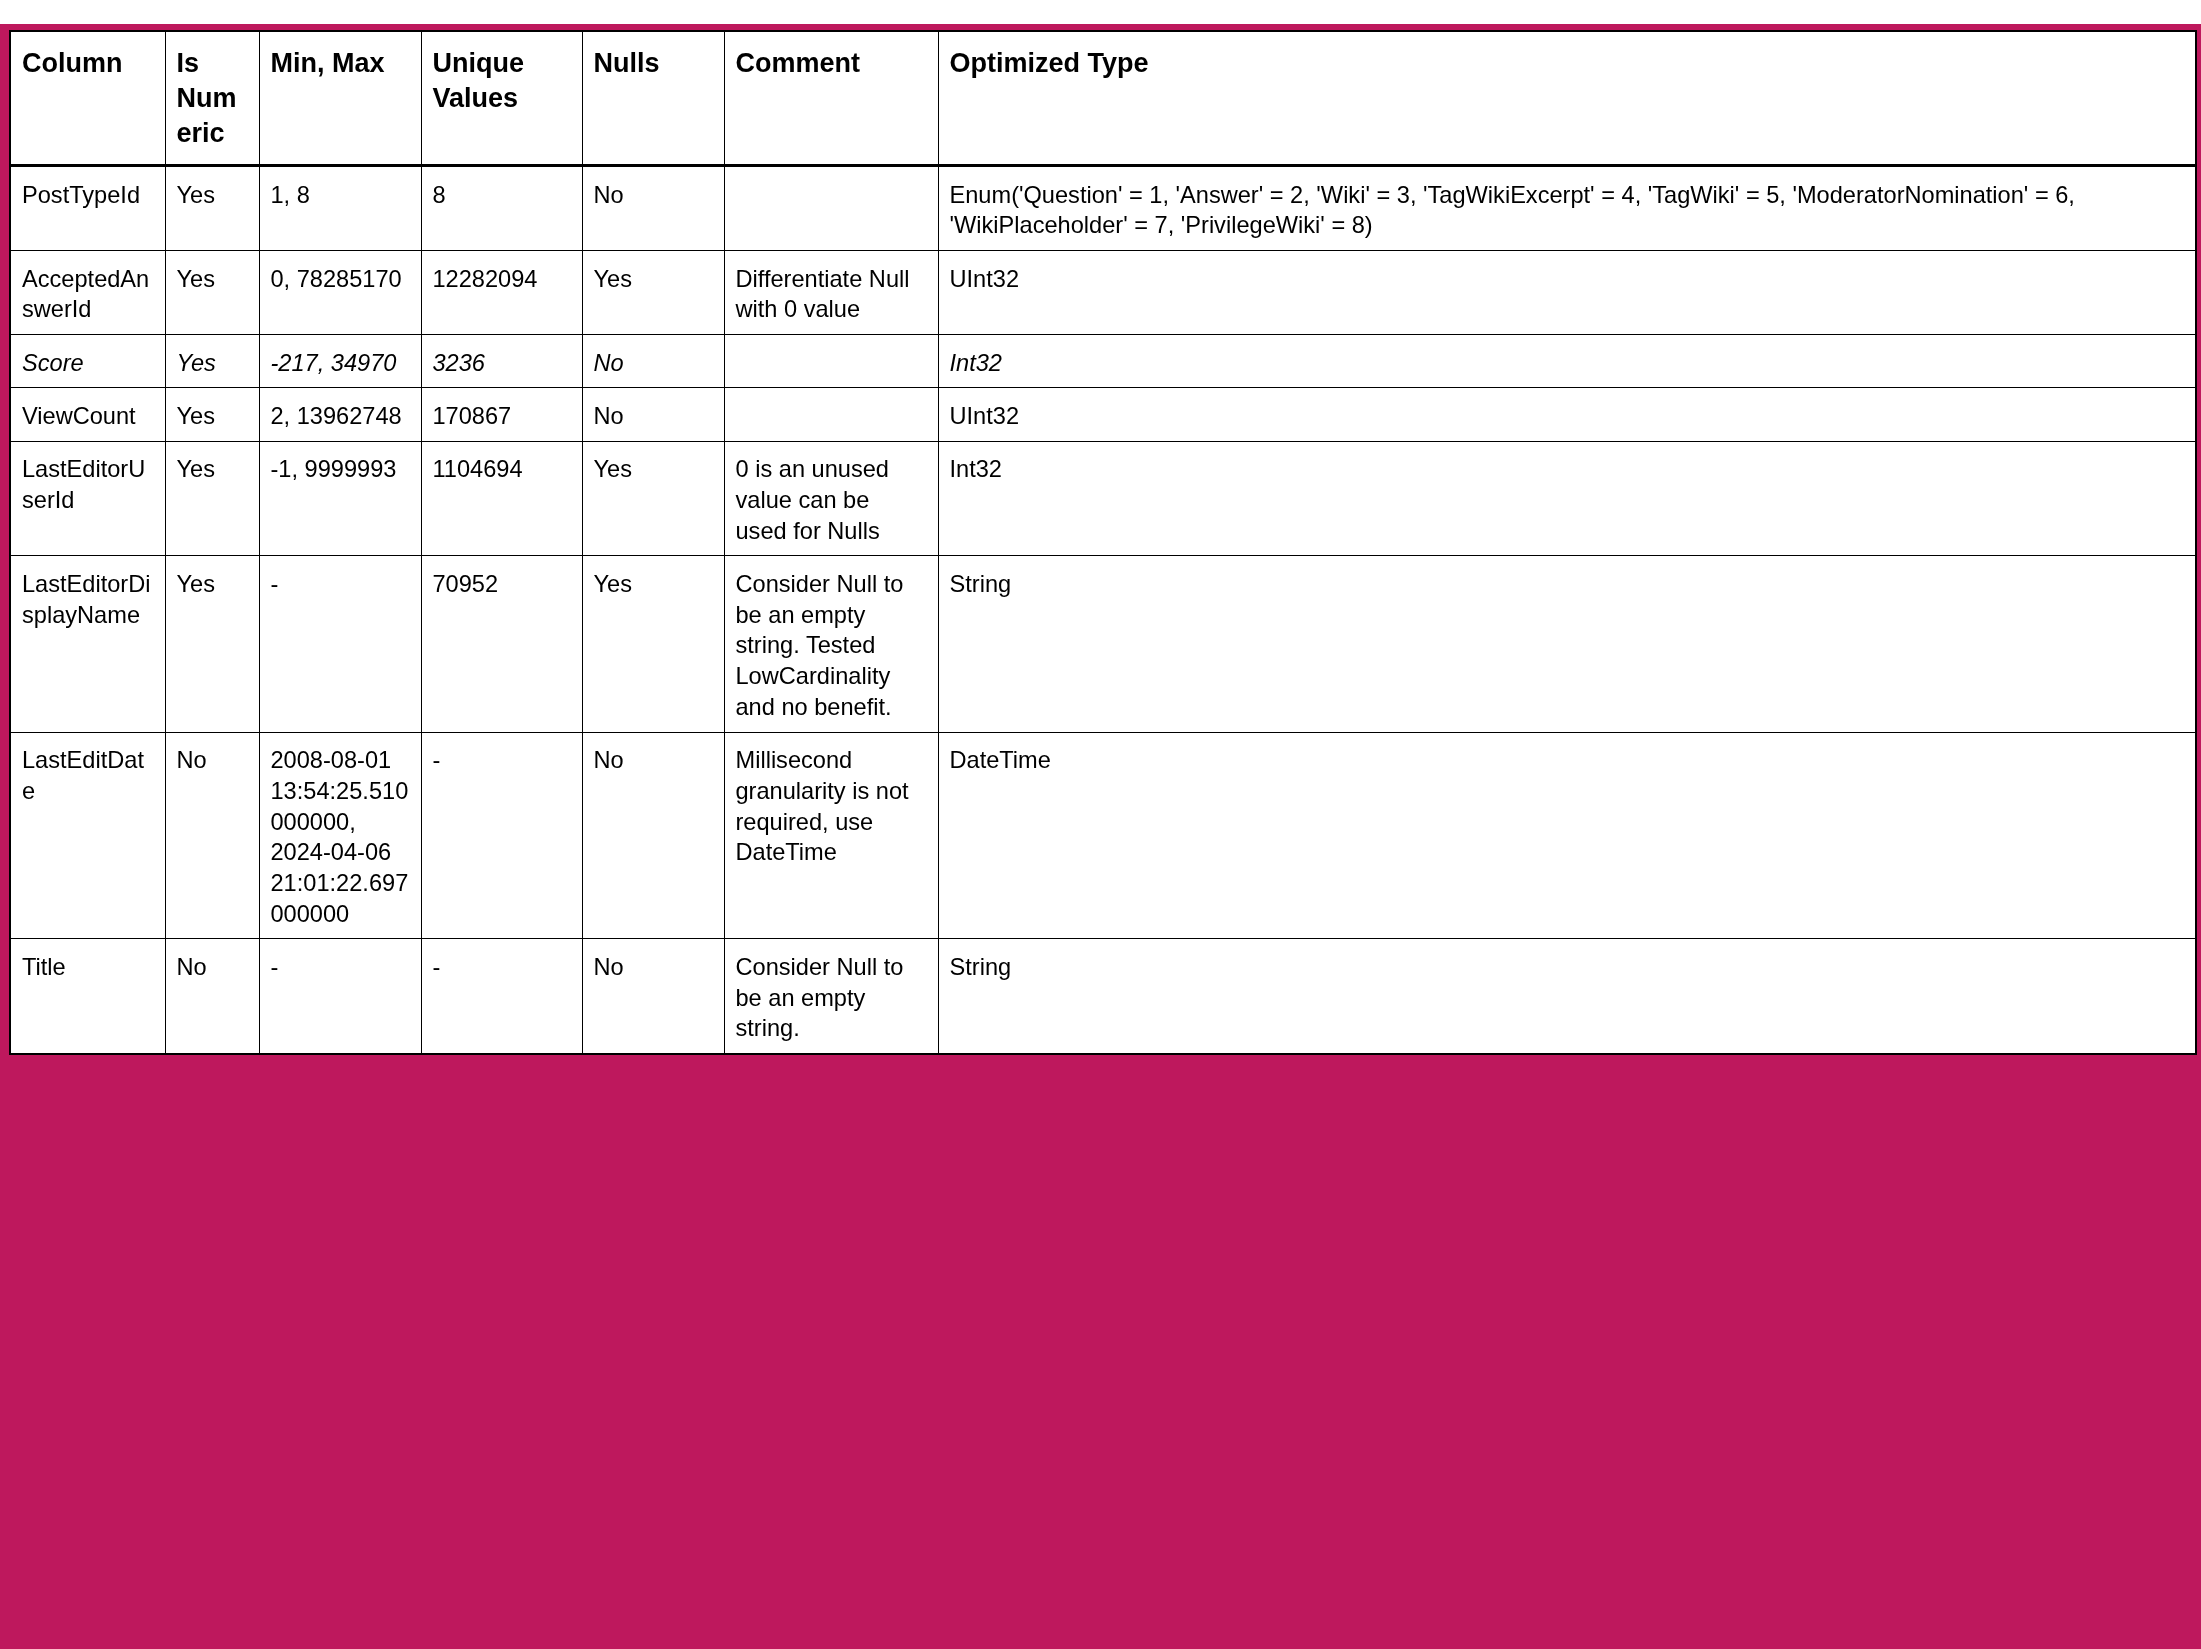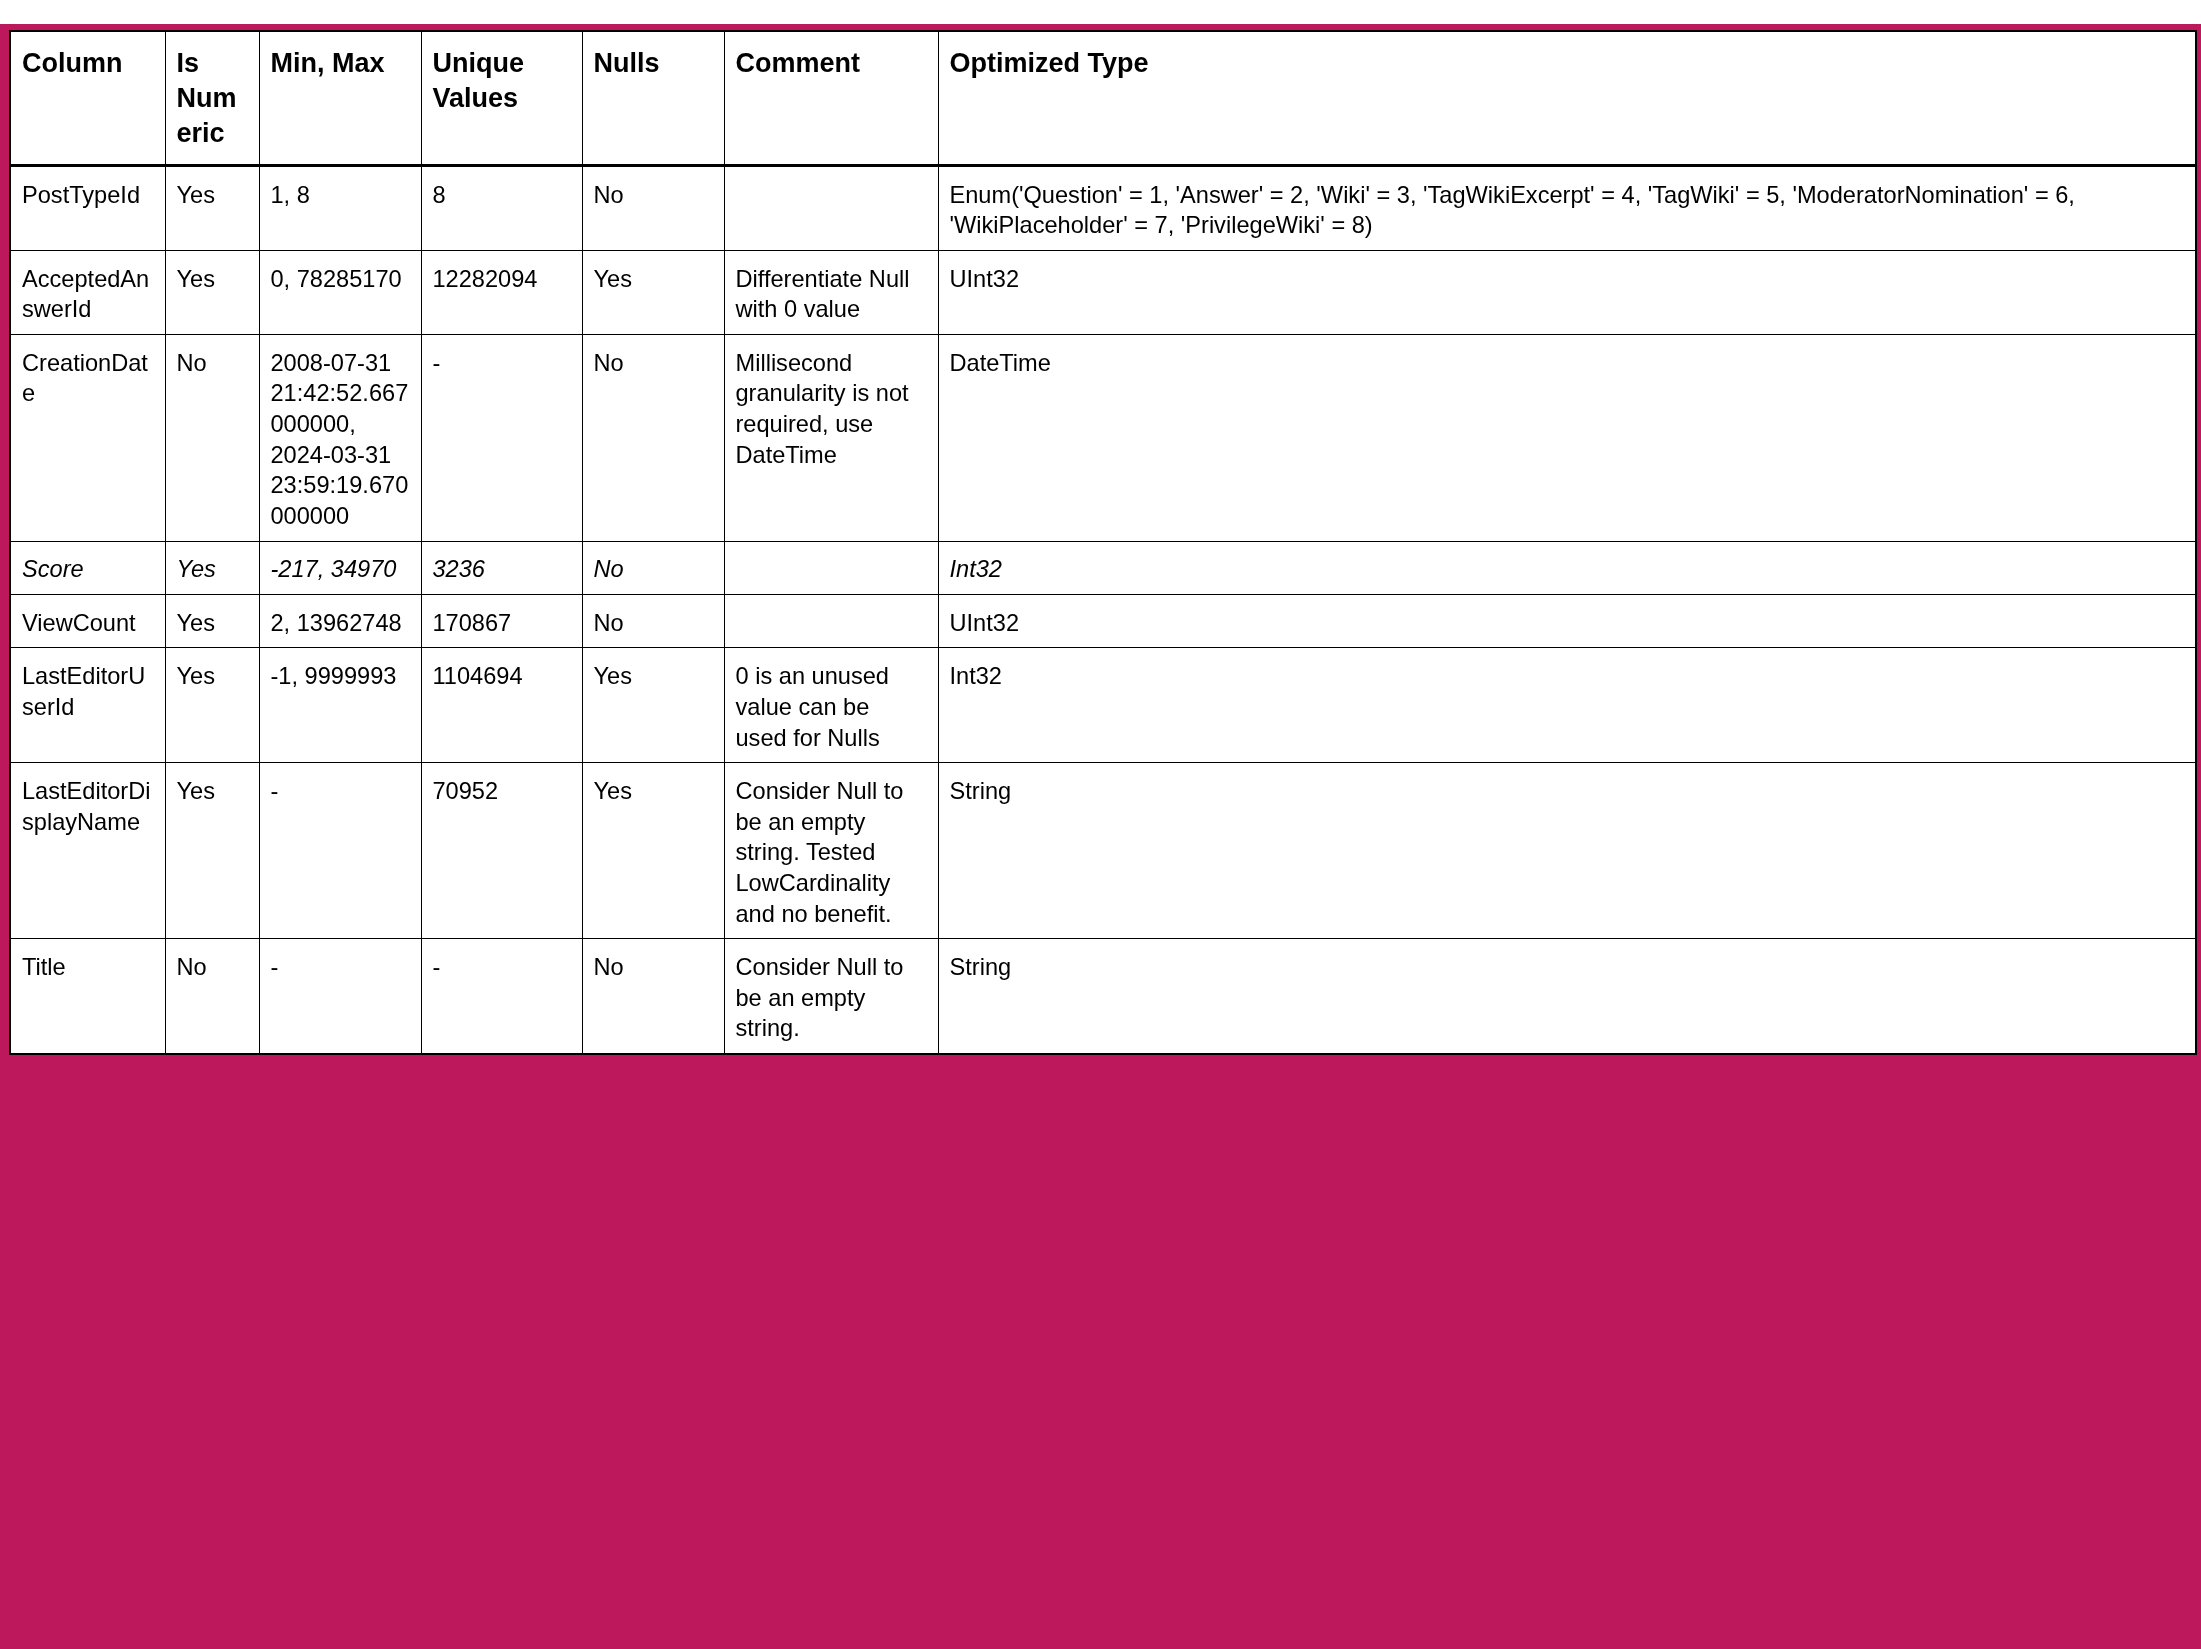--- a/index.html
+++ b/index.html
@@ -123,29 +123,20 @@
         </tr>
         <tr class="row-h-2">
           <td>AcceptedAnswerId</td>
           <td>Yes</td>
           <td>0, 78285170</td>
           <td>12282094</td>
           <td>Yes</td>
           <td>Differentiate Null with 0 value</td>
           <td>UInt32</td>
         </tr>
-        <tr class="row-h-3">
-          <td>CreationDate</td>
-          <td>No</td>
-          <td>2008-07-31 21:42:52.667000000, 2024-03-31 23:59:19.670000000</td>
-          <td>-</td>
-          <td>No</td>
-          <td>Millisecond granularity is not required, use DateTime</td>
-          <td>DateTime</td>
-        </tr>
         <tr class="row-h-4">
           <td>Score</td>
           <td>Yes</td>
           <td>-217, 34970</td>
           <td>3236</td>
           <td>No</td>
           <td></td>
           <td>Int32</td>
         </tr>
         <tr class="row-h-5">
@@ -168,20 +159,29 @@
         </tr>
         <tr class="row-h-10">
           <td>LastEditorDisplayName</td>
           <td>Yes</td>
           <td>-</td>
           <td>70952</td>
           <td>Yes</td>
           <td>Consider Null to be an empty string. Tested LowCardinality and no benefit.</td>
           <td>String</td>
         </tr>
+        <tr class="row-h-11">
+          <td>LastEditDate</td>
+          <td>No</td>
+          <td>2008-08-01 13:54:25.510000000, 2024-04-06 21:01:22.697000000</td>
+          <td>-</td>
+          <td>No</td>
+          <td>Millisecond granularity is not required, use DateTime</td>
+          <td>DateTime</td>
+        </tr>
         <tr class="row-h-13">
           <td>Title</td>
           <td>No</td>
           <td>-</td>
           <td>-</td>
           <td>No</td>
           <td>Consider Null to be an empty string.</td>
           <td>String</td>
         </tr>
 

